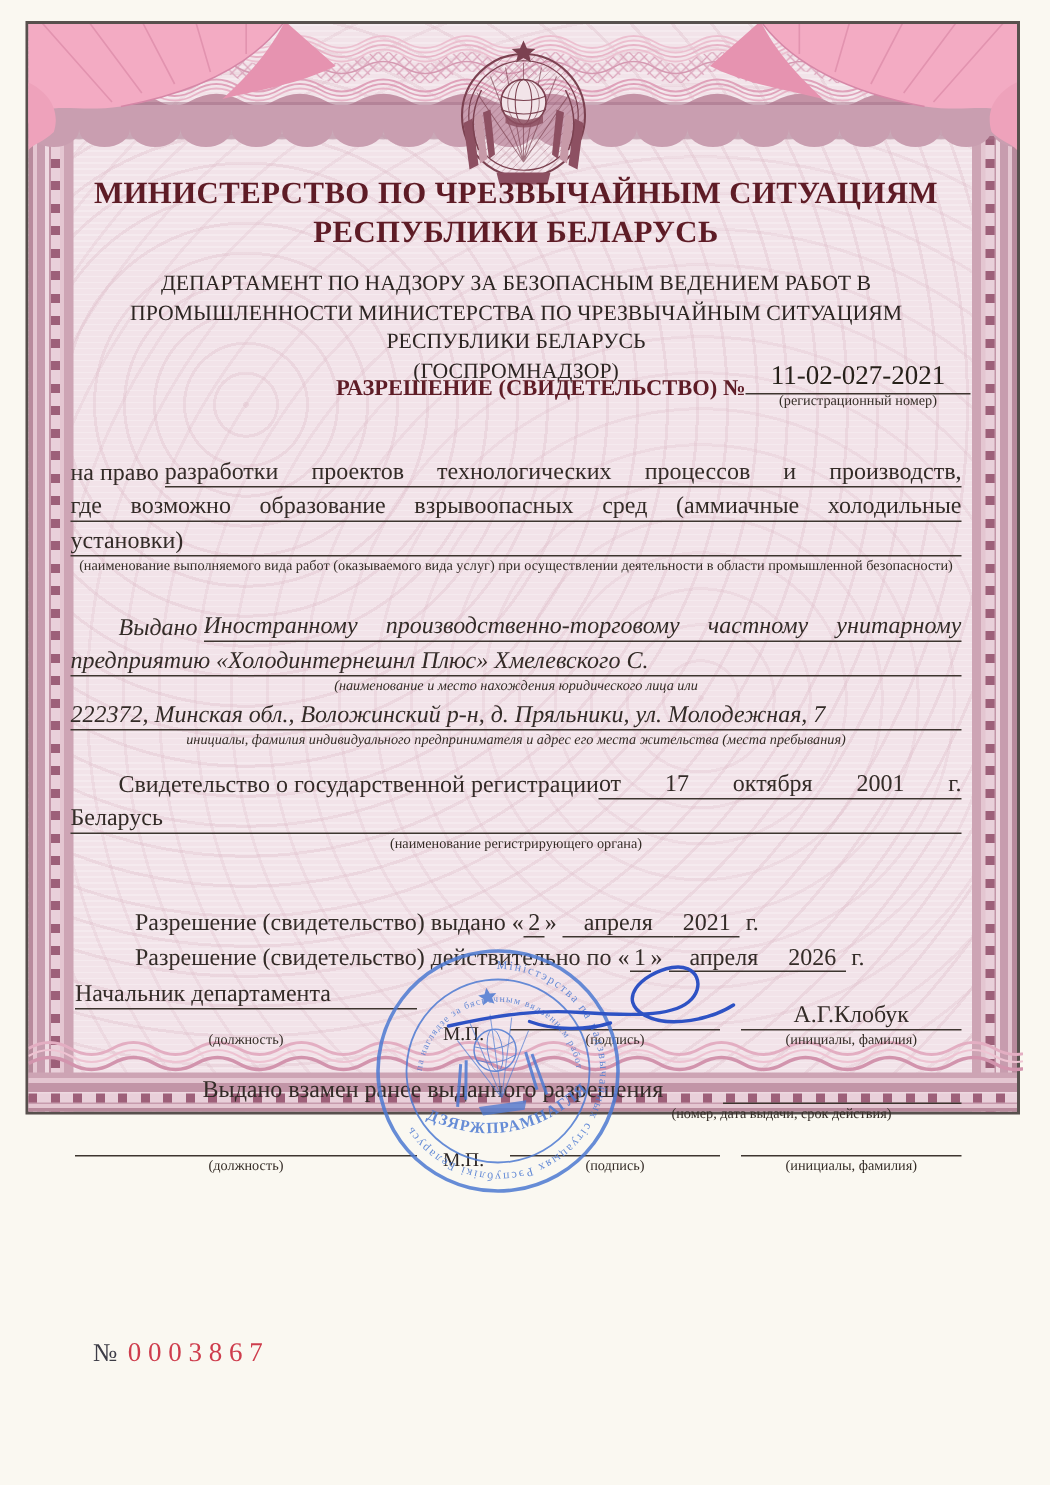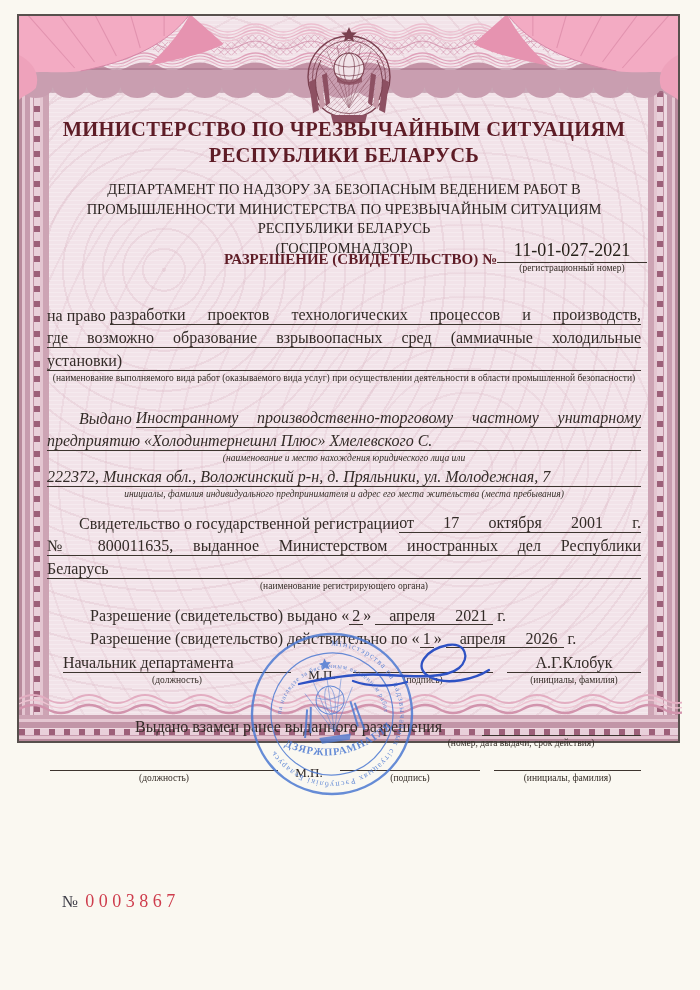--- a/index.html
+++ b/index.html
@@ -182,21 +182,21 @@
     <div class="dept">
       <div>ДЕПАРТАМЕНТ ПО НАДЗОРУ ЗА БЕЗОПАСНЫМ ВЕДЕНИЕМ РАБОТ В</div>
       <div>ПРОМЫШЛЕННОСТИ МИНИСТЕРСТВА ПО ЧРЕЗВЫЧАЙНЫМ СИТУАЦИЯМ</div>
       <div>РЕСПУБЛИКИ БЕЛАРУСЬ</div>
       <div>(ГОСПРОМНАДЗОР)</div>
     </div>
 
     <div class="permit-row">
       <span class="permit-label">РАЗРЕШЕНИЕ (СВИДЕТЕЛЬСТВО) №</span>
       <span class="regnum-field">
-        <div class="regnum">11-01-027-2021</div>
+        <div class="regnum">11-02-027-2021</div>
         <div class="cap">(регистрационный номер)</div>
       </span>
     </div>
 
     <div class="blk" style="top:286px;">
       <div class="fill-line">
         <span class="lead">на право </span>
         <span class="fill">разработки проектов технологических процессов и производств,</span>
       </div>
       <div class="fill-line">
@@ -221,42 +221,39 @@
           <span class="fill left">222372, Минская обл., Воложинский р-н, д. Пряльники, ул. Молодежная, 7</span>
         </div>
       <span class="cap cap-c">инициалы, фамилия индивидуального предпринимателя и адрес его места жительства (места пребывания)</span>
     </div>
 
     <div class="blk" style="top:494px;">
       <div class="fill-line">
         <span class="lead">        Свидетельство о государственной регистрации</span>
         <span class="fill"> от 17 октября 2001 г.</span>
       </div>
-      <div class="fill-line">
-          <span class="fill">№  800011635,  выданное  Министерством  иностранных  дел  Республики</span>
-        </div>
       <div class="fill-line">
           <span class="fill left">Беларусь</span>
         </div>
       <span class="cap cap-c">(наименование регистрирующего органа)</span>
     </div>
 
     <div class="dates">
       <div class="ind">
         <span>Разрешение (свидетельство) выдано  «</span><span class="u d">2</span><span>»</span>
         <span class="u m">апреля</span><span class="u y">2021</span><span> г.</span>
       </div>
       <div class="ind">
         <span>Разрешение (свидетельство) действительно по «</span><span class="u d">1</span><span>»</span>
         <span class="u m">апреля</span><span class="u y">2026</span><span> г.</span>
       </div>
     </div>
 
     <div class="sigrow" style="top:638px;">
-      <div class="sigcol" style="width:228px;margin-left:16px;">
+      <div class="sigcol" style="width:228px;margin-left:3px;gap:14px;">
         <div class="line" style="text-align:left;">Начальник департамента</div>
         <div class="cap">(должность)</div>
       </div>
       <div class="sigcol" style="width:62px;align-items:center;">
         <div class="mp">М.П.</div>
       </div>
       <div class="sigcol" style="width:140px;">
         <div class="line">&nbsp;</div>
         <div class="cap">(подпись)</div>
       </div>

